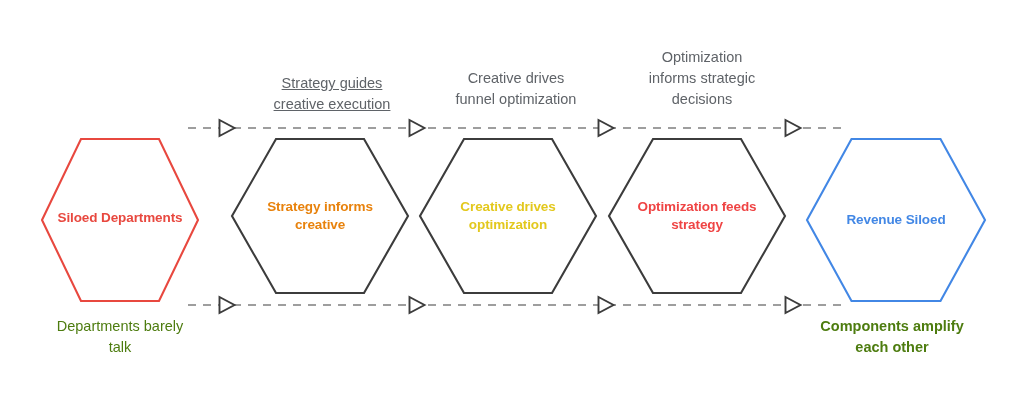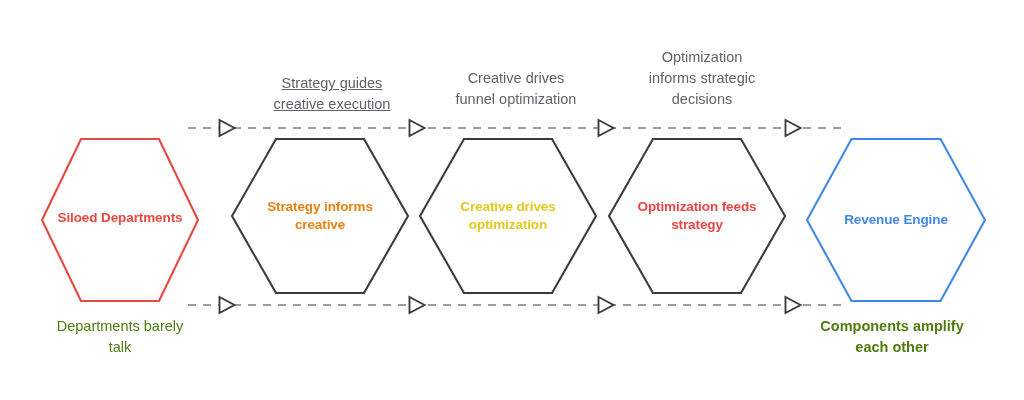--- a/index.html
+++ b/index.html
@@ -101,21 +101,21 @@
   </svg>
 
   <div id="labels-group">
       <div class="node-label" style="left: 120px; top: 218px; color: rgb(232, 72, 63); width: 132.6px;">Siloed Departments</div>
       <div class="node-label" style="left: 320px; top: 216px; color: rgb(232, 130, 12); width: 149.6px;">Strategy informs
 creative</div>
       <div class="node-label" style="left: 508px; top: 216px; color: rgb(227, 200, 29); width: 149.6px;">Creative drives
 optimization</div>
       <div class="node-label" style="left: 697px; top: 216px; color: #ef4444; width: 149.6px;">Optimization feeds
 strategy</div>
-      <div class="node-label" style="left: 896px; top: 220px; color: rgb(66, 135, 229); width: 151.3px;">Revenue Engine</div>
+      <div class="node-label" style="left: 896px; top: 220px; color: rgb(66, 135, 229); width: 151.3px;">Revenue Siloed</div>
     </div>
   <div id="captions-group">
       <div class="caption above" style="left: 332px; top: 73px; width: 230px; text-decoration: underline;">Strategy guides
 creative execution</div>
       <div class="caption above" style="left: 516px; top: 68px; width: 230px;">Creative drives
 funnel optimization</div>
       <div class="caption above" style="left: 702px; top: 47px; width: 230px;">Optimization
 informs strategic
 decisions</div>
       <div class="caption below" style="left: 120px; top: 316px; width: 230px;">Departments barely

